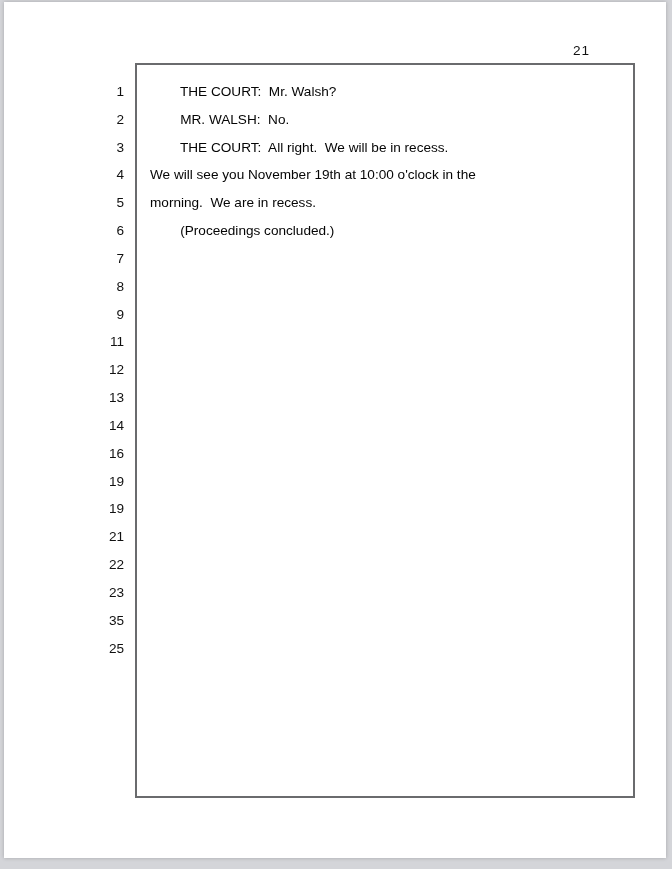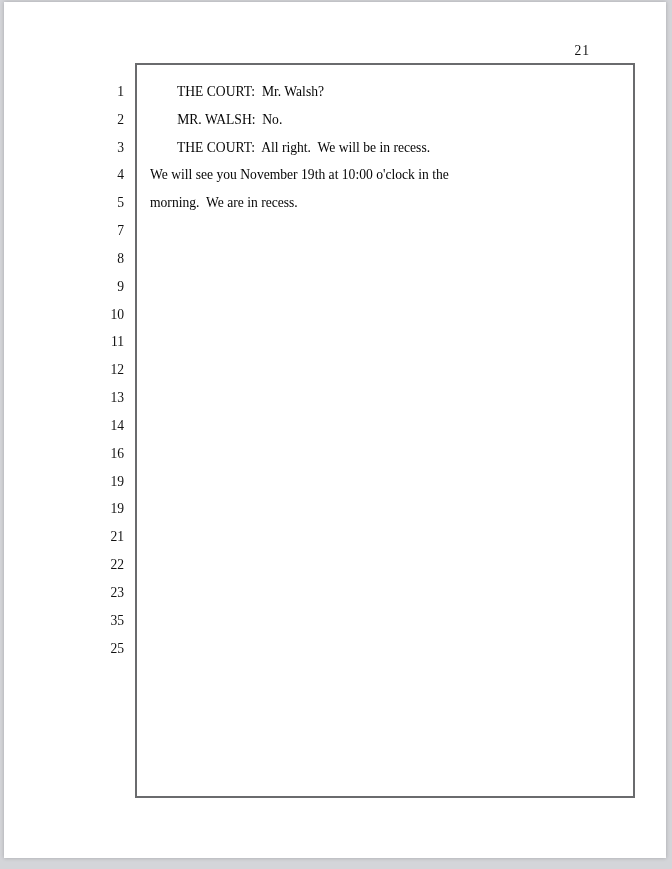--- a/index.html
+++ b/index.html
@@ -11,21 +11,21 @@
     overflow: hidden;
   }
   .page {
     position: absolute;
     left: 4px;
     top: 2px;
     width: 662px;
     height: 856px;
     background: #ffffff;
     box-shadow: 0 0 4px rgba(0,0,0,0.22);
-    font-family: Liberation Serif, serif;
+    font-family: Liberation Sans, sans-serif;
     color: #000000;
   }
   .page-number {
     position: absolute;
     top: 41px;
     right: 76px;
     font-size: 13.6px;
     letter-spacing: 1px;
     color: #111111;
   }
@@ -72,24 +72,24 @@
   <div class="page-number">21</div>
 
   <div class="transcript-box"></div>
 
   <div class="lines">
     <div class="line"><span class="num">1</span><span class="txt">        THE COURT:  Mr. Walsh?</span></div>
     <div class="line"><span class="num">2</span><span class="txt">        MR. WALSH:  No.</span></div>
     <div class="line"><span class="num">3</span><span class="txt">        THE COURT:  All right.  We will be in recess.</span></div>
     <div class="line"><span class="num">4</span><span class="txt">We will see you November 19th at 10:00 o'clock in the</span></div>
     <div class="line"><span class="num">5</span><span class="txt">morning.  We are in recess.</span></div>
+    <div class="line"><span class="num">6</span><span class="txt">        (Proceedings concluded.)</span></div>
     <div class="line"><span class="num">7</span><span class="txt"></span></div>
     <div class="line"><span class="num">8</span><span class="txt"></span></div>
     <div class="line"><span class="num">9</span><span class="txt"></span></div>
-    <div class="line"><span class="num">10</span><span class="txt"></span></div>
     <div class="line"><span class="num">11</span><span class="txt"></span></div>
     <div class="line"><span class="num">12</span><span class="txt"></span></div>
     <div class="line"><span class="num">13</span><span class="txt"></span></div>
     <div class="line"><span class="num">14</span><span class="txt"></span></div>
     <div class="line"><span class="num">16</span><span class="txt"></span></div>
     <div class="line"><span class="num">19</span><span class="txt"></span></div>
     <div class="line"><span class="num">19</span><span class="txt"></span></div>
     <div class="line"><span class="num">21</span><span class="txt"></span></div>
     <div class="line"><span class="num">22</span><span class="txt"></span></div>
     <div class="line"><span class="num">23</span><span class="txt"></span></div>

